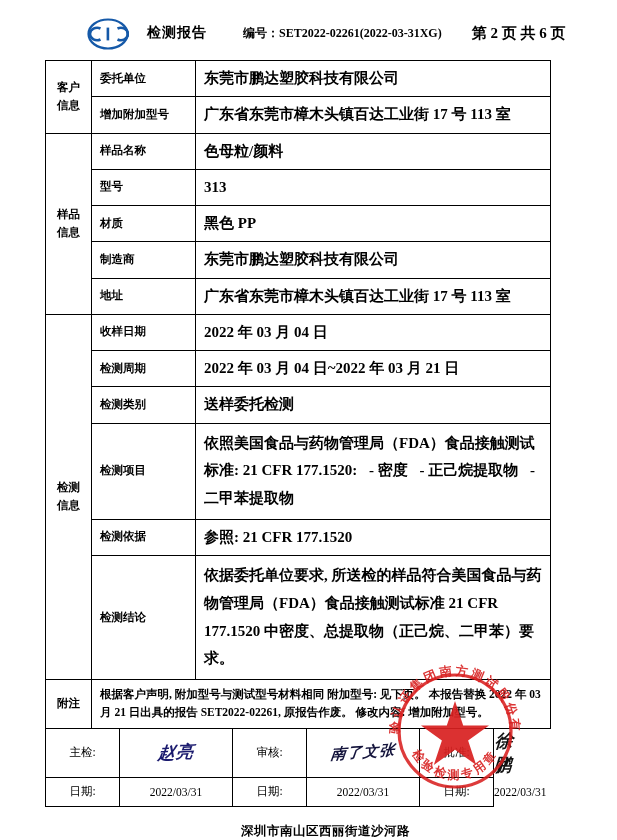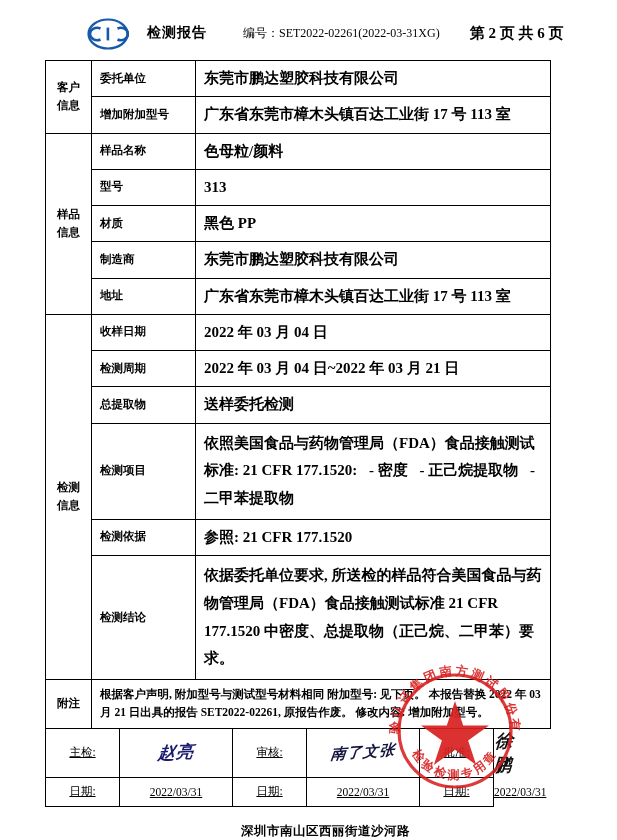--- a/index.html
+++ b/index.html
@@ -42,21 +42,21 @@
   .logo svg { display:block; }
   .report-title {
     font-size: 14px;
     font-weight: bold;
     letter-spacing: 1px;
     margin-right: 36px;
     white-space: nowrap;
   }
   .report-no {
     font-size: 12px;
-    font-weight: normal;
+    font-weight: bold;
     white-space: nowrap;
     margin-right: 30px;
   }
   .report-no .label { letter-spacing: 0px; }
   .page-no {
     font-size: 15px;
     font-weight: bold;
     white-space: nowrap;
   }
 
@@ -103,21 +103,20 @@
   
   .sigwrap {
     width: 561px;
     position: relative;
   }
   table.sig {
     width: 445px;
     border-collapse: collapse;
     table-layout: fixed;
     font-size: 11.5px;
-    text-decoration: underline;
   }
   table.sig td {
     border: 1px solid #000;
     border-top: none;
     padding: 0;
     height: 40px;
     vertical-align: middle;
   }
   table.sig tr.row2 td { height: 28px; }
   td.siglabel {
@@ -247,21 +246,21 @@
           <span class="sect-stack">信息</span>
         </td>
         <td class="key">收样日期</td>
         <td class="val">2022 年 03 月 04 日</td>
       </tr>
       <tr>
         <td class="key">检测周期</td>
         <td class="val">2022 年 03 月 04 日~2022 年 03 月 21 日</td>
       </tr>
       <tr>
-        <td class="key">总提取物</td>
+        <td class="key">检测类别</td>
         <td class="val">送样委托检测</td>
       </tr>
       <tr>
         <td class="key">检测项目</td>
         <td class="val tall">
           <span class="line">依照美国食品与药物管理局（FDA）食品接触测试标准: 21 CFR 177.1520:</span>
           <span class="line indent">- 密度</span>
           <span class="line indent">- 正己烷提取物</span>
           <span class="line indent">- 二甲苯提取物</span>
         </td>

